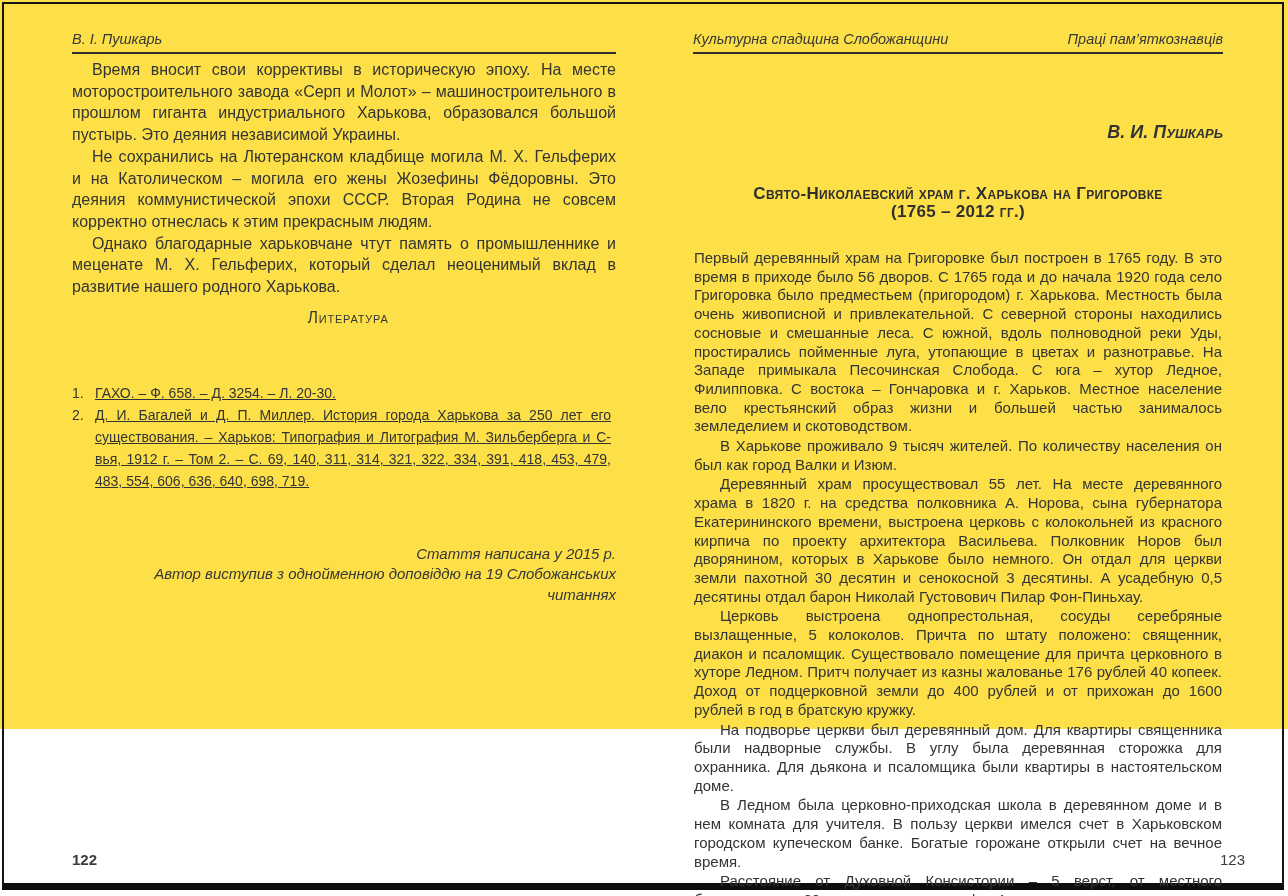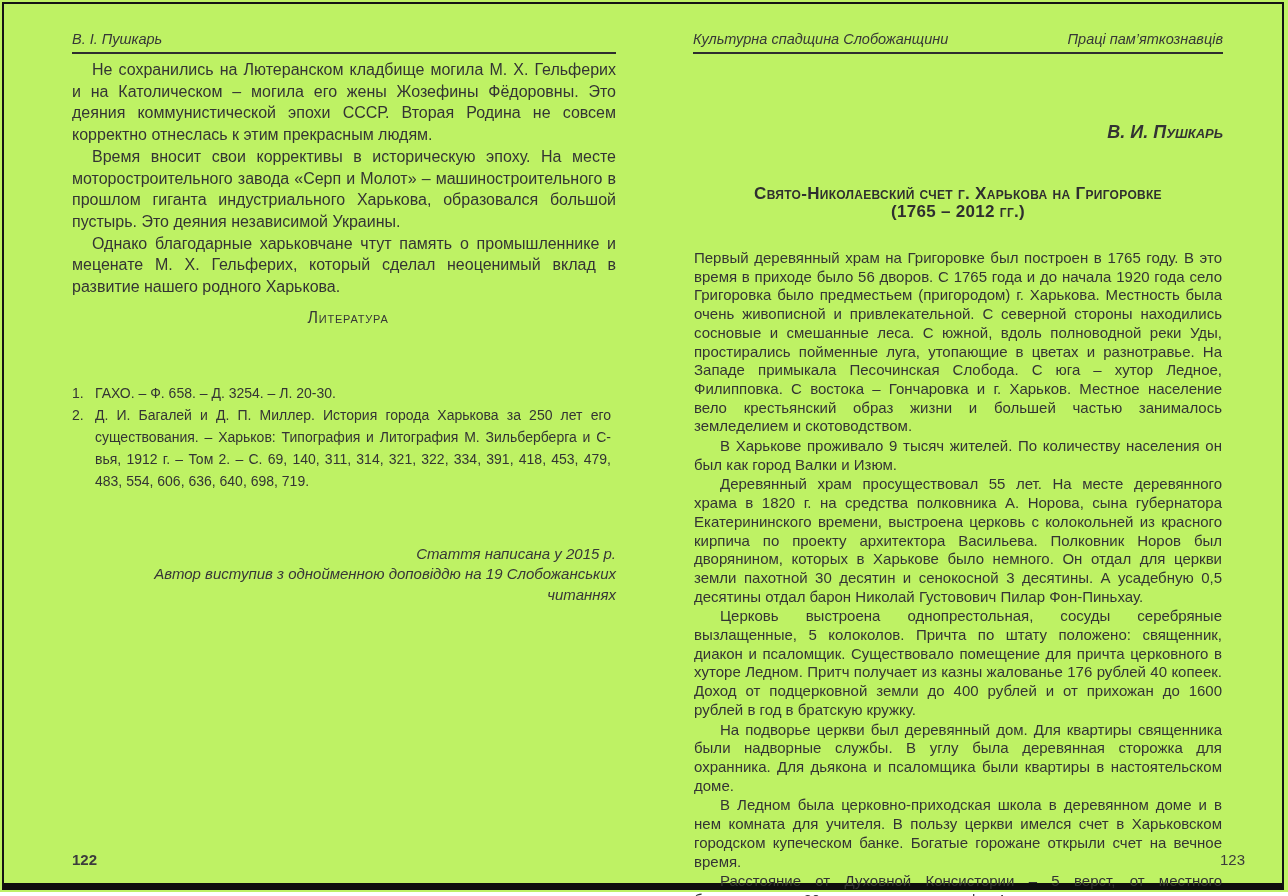--- a/index.html
+++ b/index.html
@@ -8,22 +8,22 @@
     width: 1288px;
     height: 896px;
     background: #ffffff;
     overflow: hidden;
     font-family: "Liberation Sans", sans-serif;
     color: #343434;
   }
   .sheet {
     position: relative;
     width: 1288px;
-    height: 892px;
-    background: #bef264;
+    height: 729px;
+    background: #fde047;
   }
   
   .scan-frame {
     position: absolute;
     left: 2px;
     top: 2px;
     width: 1282px;
     height: 888px;
     box-sizing: border-box;
     border-top: 2px solid #141414;
@@ -81,21 +81,21 @@
   .refs {
     position: absolute;
     top: 382px;
     left: 0;
     right: 5px;
     font-size: 14px;
     line-height: 22px;
   }
   .ref-item { display: flex; }
   .ref-num  { flex: none; width: 23px; }
-  .ref-text { flex: 1; text-align: justify; }
+  .ref-text { flex: 1; text-align: justify; text-decoration: underline; }
 
   .note {
     position: absolute;
     top: 544px;
     left: 14px;
     right: 0;
     font-style: italic;
     font-size: 15px;
     line-height: 20.3px;
     color: #373737;
@@ -157,22 +157,22 @@
 
   <div class="scan-frame"></div>
 
   <div class="page left">
 
     <div class="runhead">
       <span>В. І. Пушкарь</span>
     </div>
 
     <div class="body-left">
+      <p>Время вносит свои коррективы в историческую эпоху. На месте моторостроительного завода «Серп и Молот» – машиностроительного в прошлом гиганта индустриального Харькова, образовался большой пустырь. Это деяния независимой Украины.</p>
       <p>Не сохранились на Лютеранском кладбище могила М. Х. Гельферих и на Католическом – могила его жены Жозефины Фёдоровны. Это деяния коммунистической эпохи СССР. Вторая Родина не совсем корректно отнеслась к этим прекрасным людям.</p>
-      <p>Время вносит свои коррективы в историческую эпоху. На месте моторостроительного завода «Серп и Молот» – машиностроительного в прошлом гиганта индустриального Харькова, образовался большой пустырь. Это деяния независимой Украины.</p>
       <p>Однако благодарные харьковчане чтут память о промышленнике и меценате М. Х. Гельферих, который сделал неоценимый вклад в развитие нашего родного Харькова.</p>
     </div>
 
     <div class="lit-heading">Литература</div>
 
     <div class="refs">
       <div class="ref-item">
         <span class="ref-num">1.</span>
         <div class="ref-text">ГАХО. – Ф. 658. – Д. 3254. – Л. 20-30.</div>
       </div>
@@ -193,21 +193,21 @@
   <div class="page right">
 
     <div class="runhead">
       <span>Культурна спадщина Слобожанщини</span>
       <span>Праці пам’яткознавців</span>
     </div>
 
     <div class="author">В. И. Пушкарь</div>
 
     <div class="title">
-      <div>Свято-Николаевский счет г. Харькова на Григоровке</div>
+      <div>Свято-Николаевский храм г. Харькова на Григоровке</div>
       <div>(1765 – 2012 гг.)</div>
     </div>
 
     <div class="body-right">
       <p class="no-indent">Первый деревянный храм на Григоровке был построен в 1765 году. В это время в приходе было 56 дворов. С 1765 года и до начала 1920 года село Григоровка было предместьем (пригородом) г. Харькова. Местность была очень живописной и привлекательной. С северной стороны находились сосновые и смешанные леса. С южной, вдоль полноводной реки Уды, простирались пойменные луга, утопающие в цветах и разнотравье. На Западе примыкала Песочинская Слобода. С юга – хутор Ледное, Филипповка. С востока – Гончаровка и г. Харьков. Местное население вело крестьянский образ жизни и большей частью занималось земледелием и скотоводством.</p>
       <p>В Харькове проживало 9 тысяч жителей. По количеству населения он был как город Валки и Изюм.</p>
       <p>Деревянный храм просуществовал 55 лет. На месте деревянного храма в 1820 г. на средства полковника А. Норова, сына губернатора Екатерининского времени, выстроена церковь с колокольней из красного кирпича по проекту архитектора Васильева. Полковник Норов был дворянином, которых в Харькове было немного. Он отдал для церкви земли пахотной 30 десятин и сенокосной 3 десятины. А усадебную 0,5 десятины отдал барон Николай Густовович Пилар Фон-Пиньхау.</p>
       <p>Церковь выстроена однопрестольная, сосуды серебряные вызлащенные, 5 колоколов. Причта по штату положено: священник, диакон и псаломщик. Существовало помещение для причта церковного в хуторе Ледном. Притч получает из казны жалованье 176 рублей 40 копеек. Доход от подцерковной земли до 400 рублей и от прихожан до 1600 рублей в год в братскую кружку.</p>
       <p>На подворье церкви был деревянный дом. Для квартиры священника были надворные службы. В углу была деревянная сторожка для охранника. Для дьякона и псаломщика были квартиры в настоятельском доме.</p>
       <p>В Ледном была церковно-приходская школа в деревянном доме и в нем комната для учителя. В пользу церкви имелся счет в Харьковском городском купеческом банке. Богатые горожане открыли счет на вечное время.</p>

